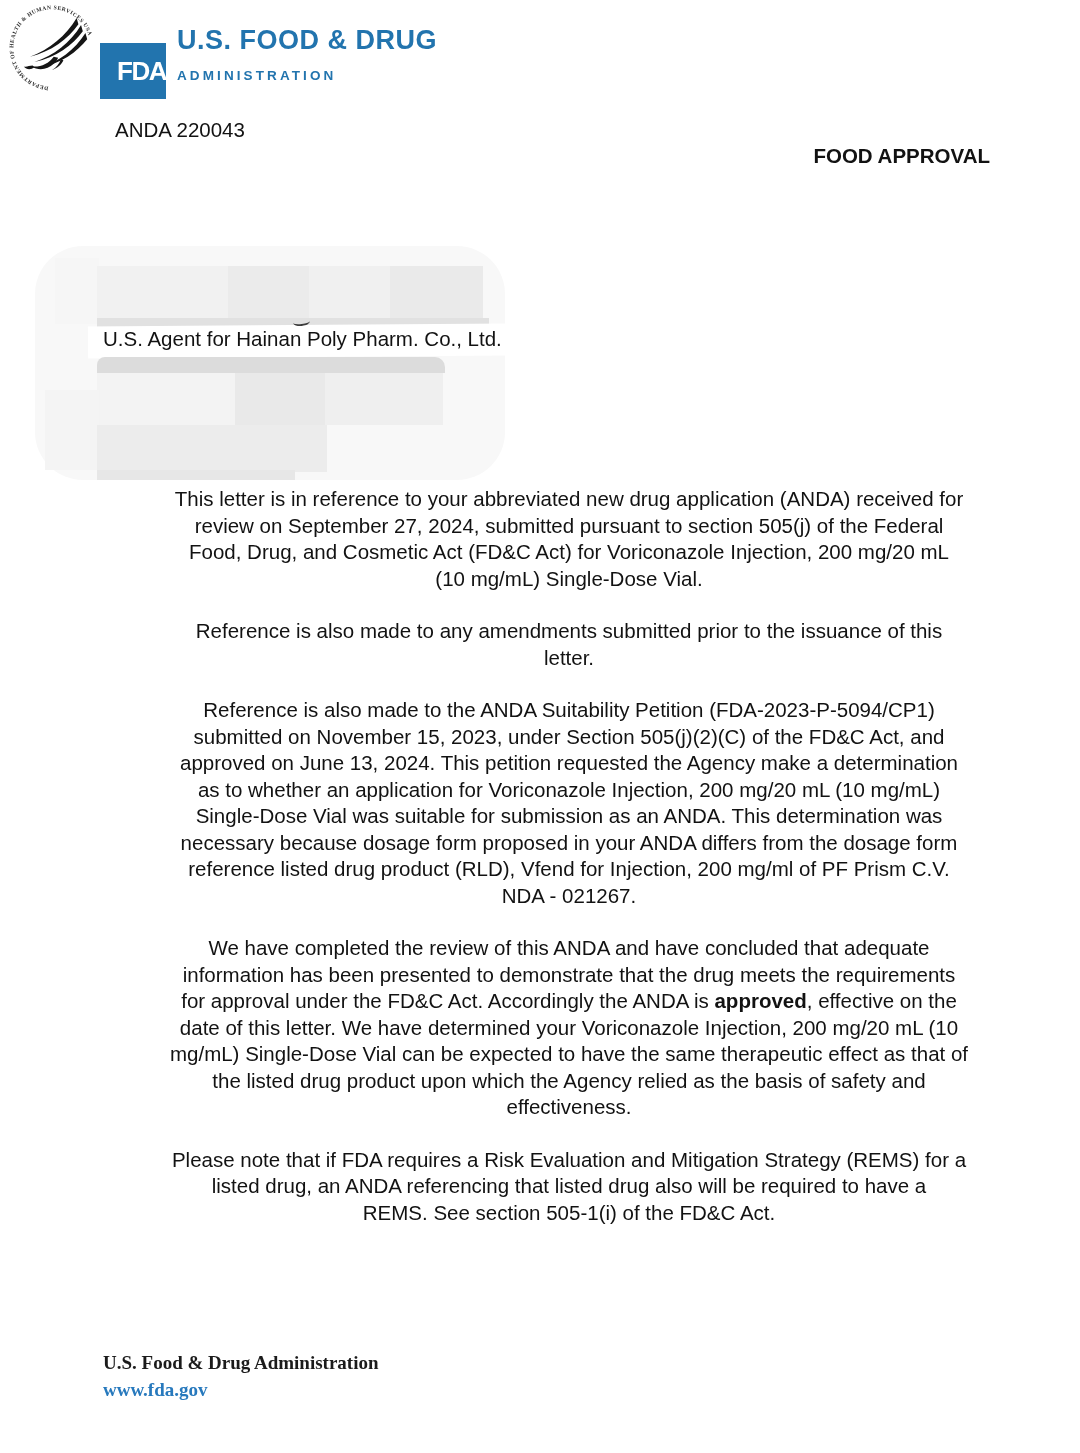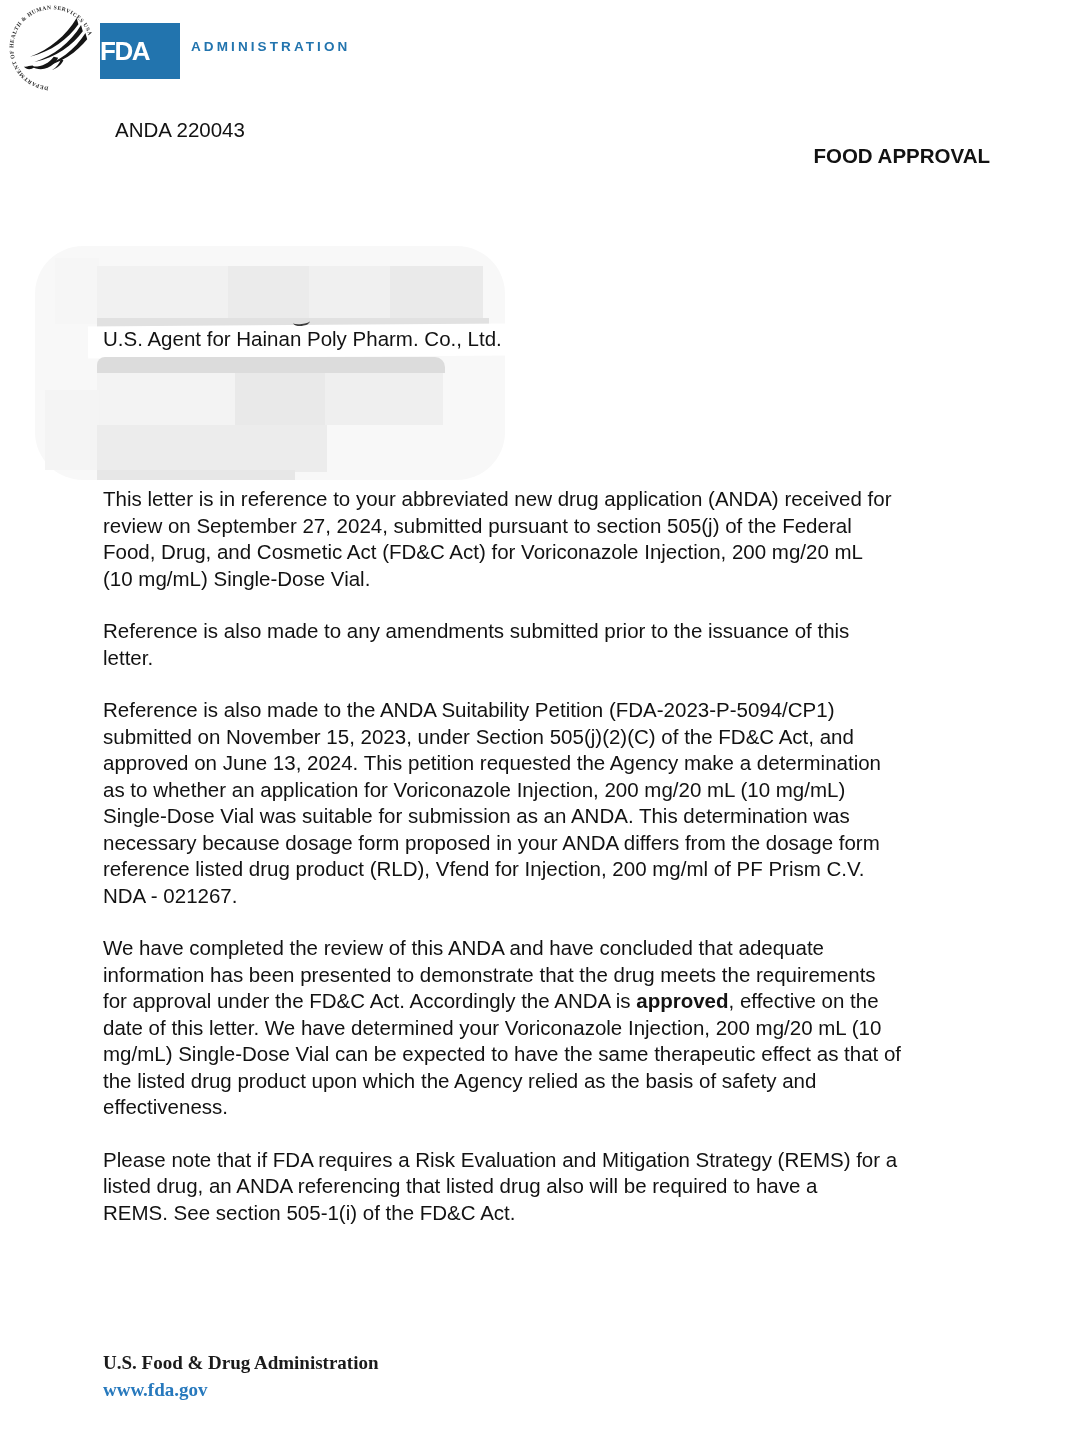--- a/index.html
+++ b/index.html
@@ -6,23 +6,23 @@
   .page{
     position:relative;width:1080px;height:1453px;margin:0 auto;
     background:#fff;overflow:hidden;
     font-family:"Liberation Sans","DejaVu Sans",sans-serif;
     color:var(--text,#121212);
   }
   
   .hhs-seal{position:absolute;left:8px;top:4px;width:88px;height:88px;}
   .fda-logo{position:absolute;left:100px;top:23px;display:flex;align-items:flex-start;}
   .fda-square{
-    width:80px;height:56px;background:var(--fda-blue,#2274AE);
-    display:flex;align-items:center;justify-content:flex-start;
-    color:#fff;font-weight:700;font-size:26px;letter-spacing:-1.5px;
+    width:66px;height:56px;background:var(--fda-blue,#2274AE);
+    display:flex;align-items:center;justify-content:flex-end;
+    color:#fff;font-weight:700;font-size:26px;letter-spacing:-1.5px;margin-top:20px;
   }
   .fda-wordmark{margin-left:11px;padding-top:3px;}
   .fda-line1{
     color:var(--fda-blue,#2274AE);font-weight:800;font-size:27px;
     letter-spacing:0.5px;line-height:29px;white-space:nowrap;
   }
   .fda-line2{
     color:var(--fda-blue,#2274AE);font-weight:700;font-size:13.5px;
     letter-spacing:3.1px;line-height:16px;margin-top:13px;white-space:nowrap;
   }
@@ -34,21 +34,21 @@
   .red-rect{position:absolute;}
   .white-band{position:absolute;background:#ffffff;transform:rotate(-0.4deg);}
   .artifact-mark{
     position:absolute;width:17px;height:6px;
     border-bottom:2.5px solid #3c3c3c;border-radius:50%;transform:rotate(-6deg);
   }
   .agent-line{position:absolute;left:103px;top:327px;font-size:20.5px;z-index:5;}
   
   .letter-body{
     position:absolute;left:103px;top:486px;width:932px;
-    font-size:20.5px;line-height:26.5px;
+    font-size:20.5px;line-height:26.5px;text-align:center;
   }
   .letter-body p{margin:0 0 26px 0;white-space:pre-line;}
   .letter-body strong{font-weight:700;}
   
   .letter-footer{
     position:absolute;left:103px;top:1350px;
     font-family:"Liberation Serif","DejaVu Serif",serif;
     font-weight:700;font-size:19px;line-height:26.5px;color:#1b1b1b;
   }
   .footer-link{color:var(--link-blue,#2779BD);text-decoration:none;font-weight:700;display:inline-block;}
@@ -75,20 +75,21 @@
         <path d="M60,63 C58,68 55,72 50,75 C56,73 61,69 63,64 Z"></path>
       </g>
     </svg>
   </div>
 
   <div class="fda-logo">
     <div class="fda-square">
       <span>FDA</span>
     </div>
     <div class="fda-wordmark">
+      <div class="fda-line1">U.S. FOOD &amp; DRUG</div>
       <div class="fda-line2">ADMINISTRATION</div>
     </div>
   </div>
 
   <div class="anda-number">ANDA 220043</div>
   <div class="approval-title">FOOD APPROVAL</div>
 
   <div class="red-blob" style="left:35px;top:246px;width:470px;height:234px;"></div>
   <div class="red-rect" style="left:55px;top:258px;width:44px;height:66px;background:#f6f6f6;"></div>
   <div class="red-rect" style="left:97px;top:266px;width:386px;height:54px;background:linear-gradient(90deg,#f1f1f1 0 34%,#ebebeb 34% 55%,#f0f0f0 55% 76%,#eaeaea 76% 100%);"></div>

